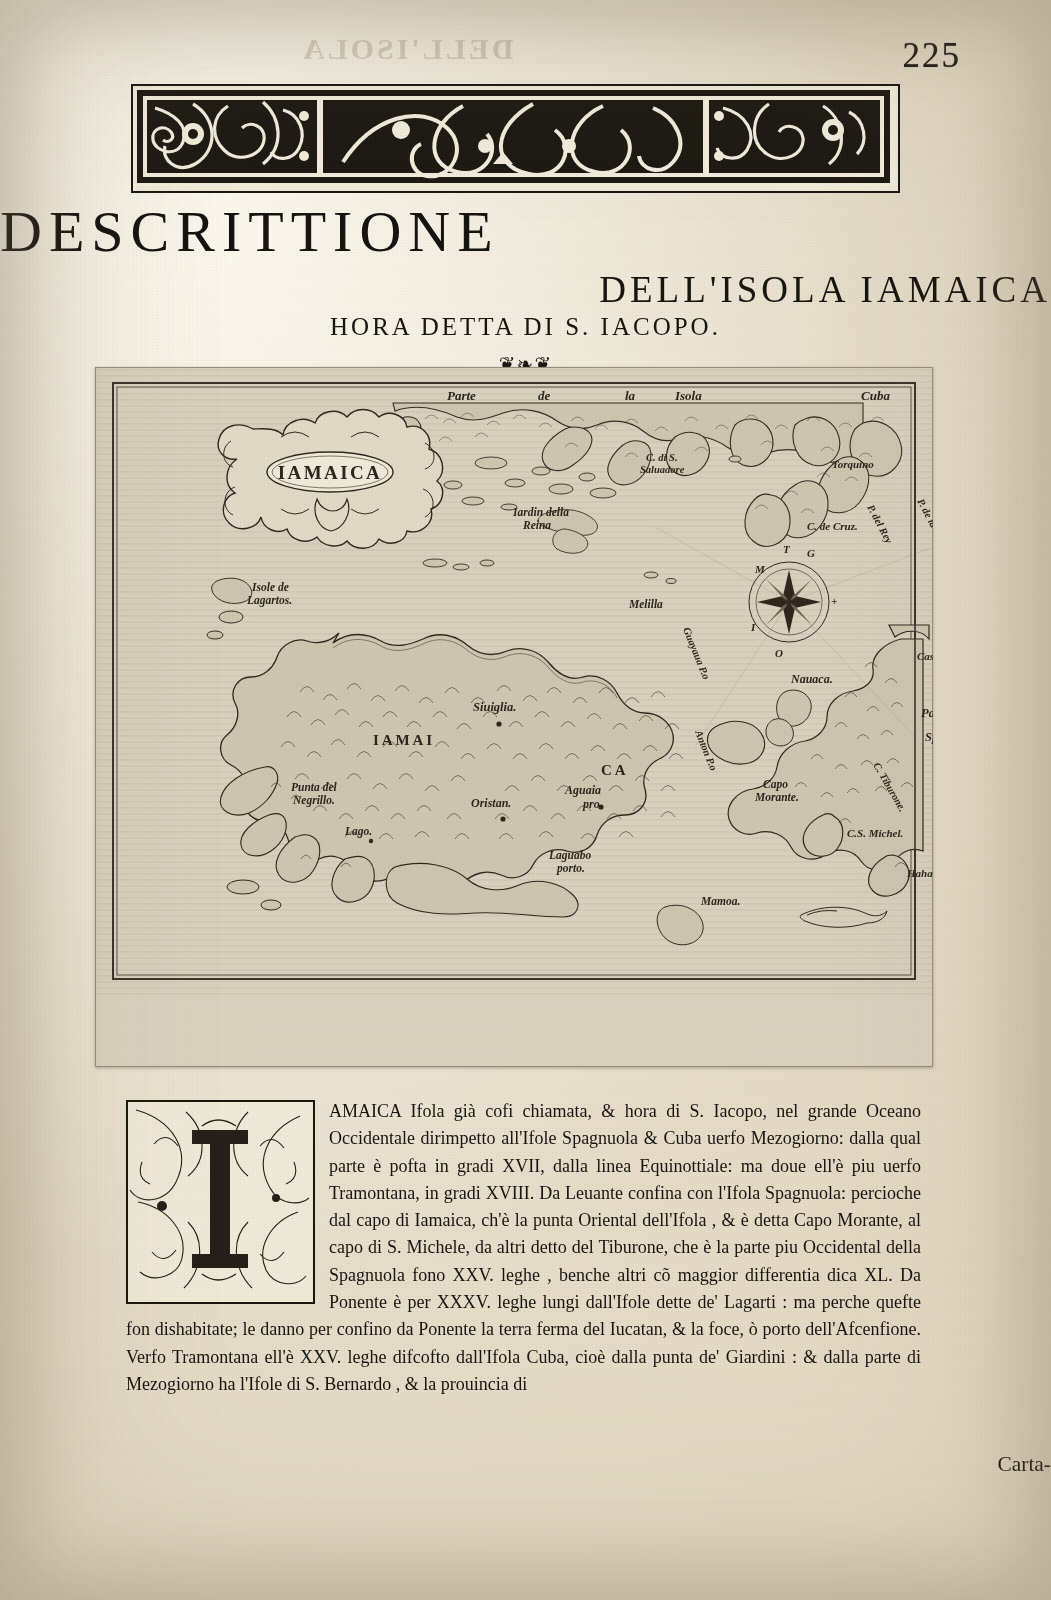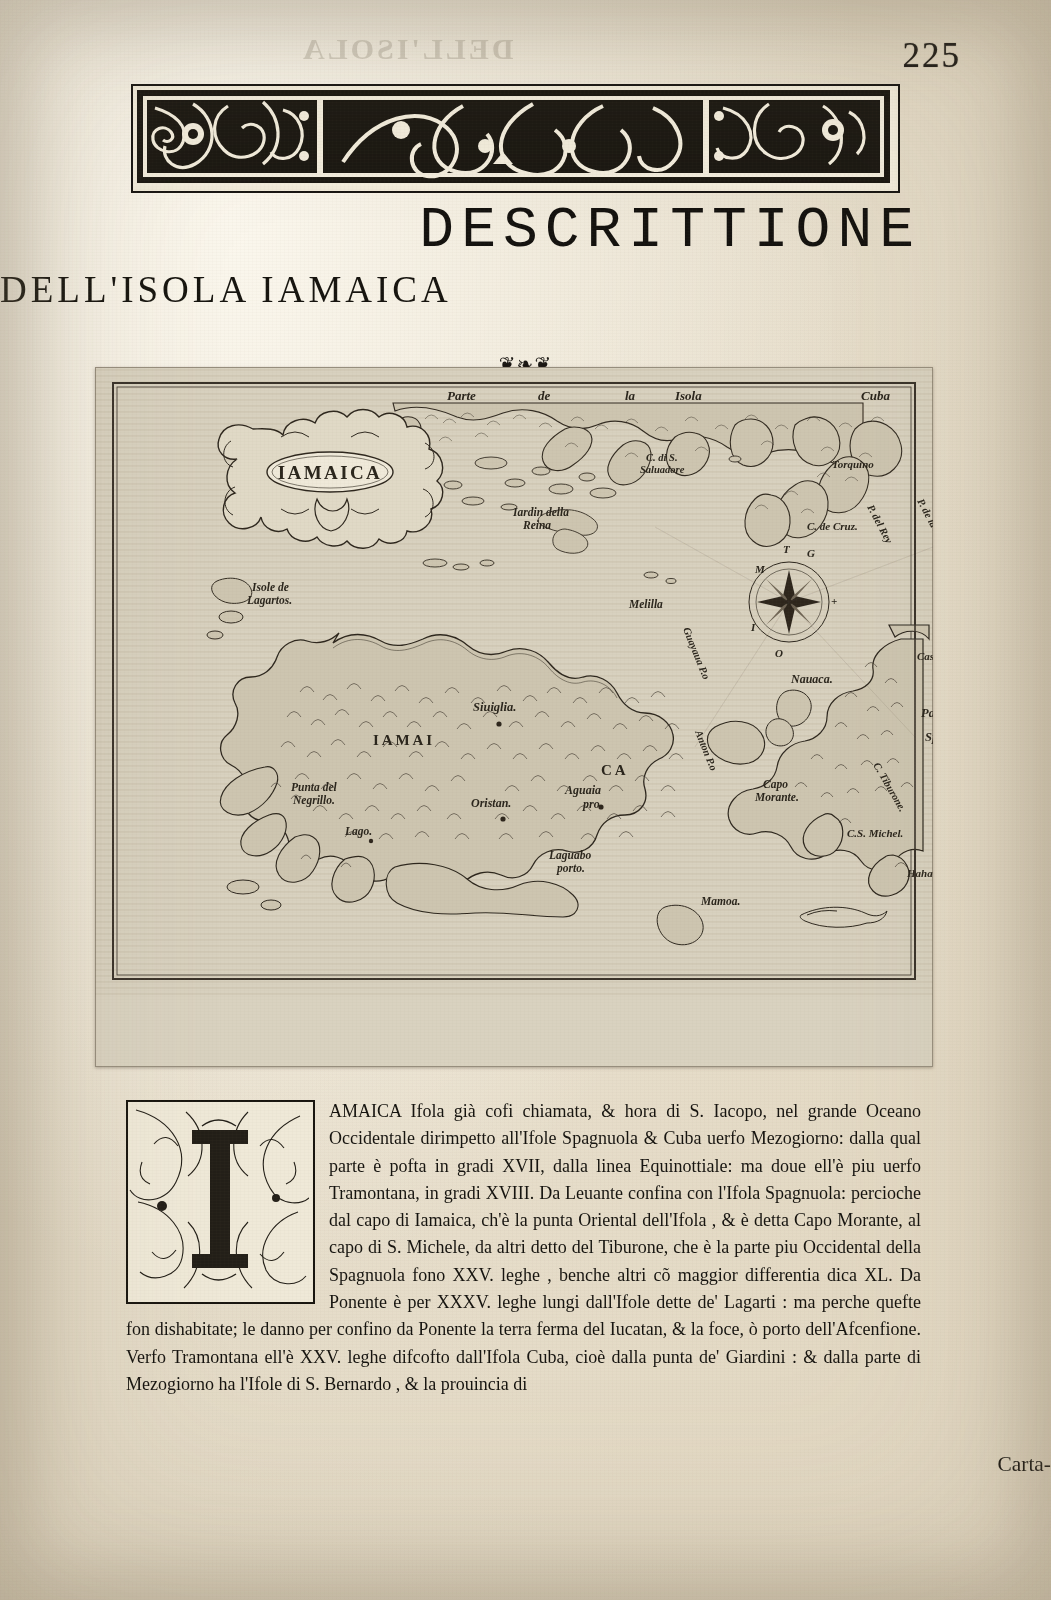--- a/index.html
+++ b/index.html
@@ -75,33 +75,33 @@
     overflow: hidden;
   }
   .headpiece svg { display: block; }
 
   
   .title-main {
     position: absolute;
     top: 198px;
     left: 0;
     width: 921px;
-    text-align: right;
-    font-family: Liberation Mono, monospace;
+    text-align: left;
+    font-family: Liberation Serif, serif;
     font-size: 58px;
     letter-spacing: 7px;
     color: #14120f;
     font-weight: 400;
   }
   .title-sub {
     position: absolute;
     top: 268px;
     left: 0;
     width: 1051px;
-    text-align: left;
+    text-align: right;
     font-size: 37px;
     letter-spacing: 4px;
     color: #16140f;
   }
   .title-sub2 {
     position: absolute;
     top: 313px;
     left: 0;
     width: 1051px;
     text-align: center;
@@ -227,20 +227,21 @@
           <circle cx="700" cy="44" r="5" fill="#1b1812"></circle>
           <circle cx="586" cy="30" r="5" fill="#f2ecdc"></circle>
           <circle cx="586" cy="70" r="5" fill="#f2ecdc"></circle>
         </g>
       </g>
     </svg>
   </div>
 
   <div class="title-main">DESCRITTIONE</div>
   <div class="title-sub">DELL'ISOLA IAMAICA</div>
+  <div class="title-sub2">HORA DETTA DI S. IACOPO.</div>
   <div class="title-orn">❦❧❦</div>
 
   <div id="plate">
     <svg id="map-svg" width="838" height="628" viewBox="0 0 838 628">
       <defs>
         <pattern id="sea" width="6" height="6" patternUnits="userSpaceOnUse">
           <rect width="6" height="6" fill="#d8d1bf"></rect>
           <path d="M0 3 h6" stroke="#b9b09a" stroke-width="0.45"></path>
         </pattern>
         <filter id="soft">

